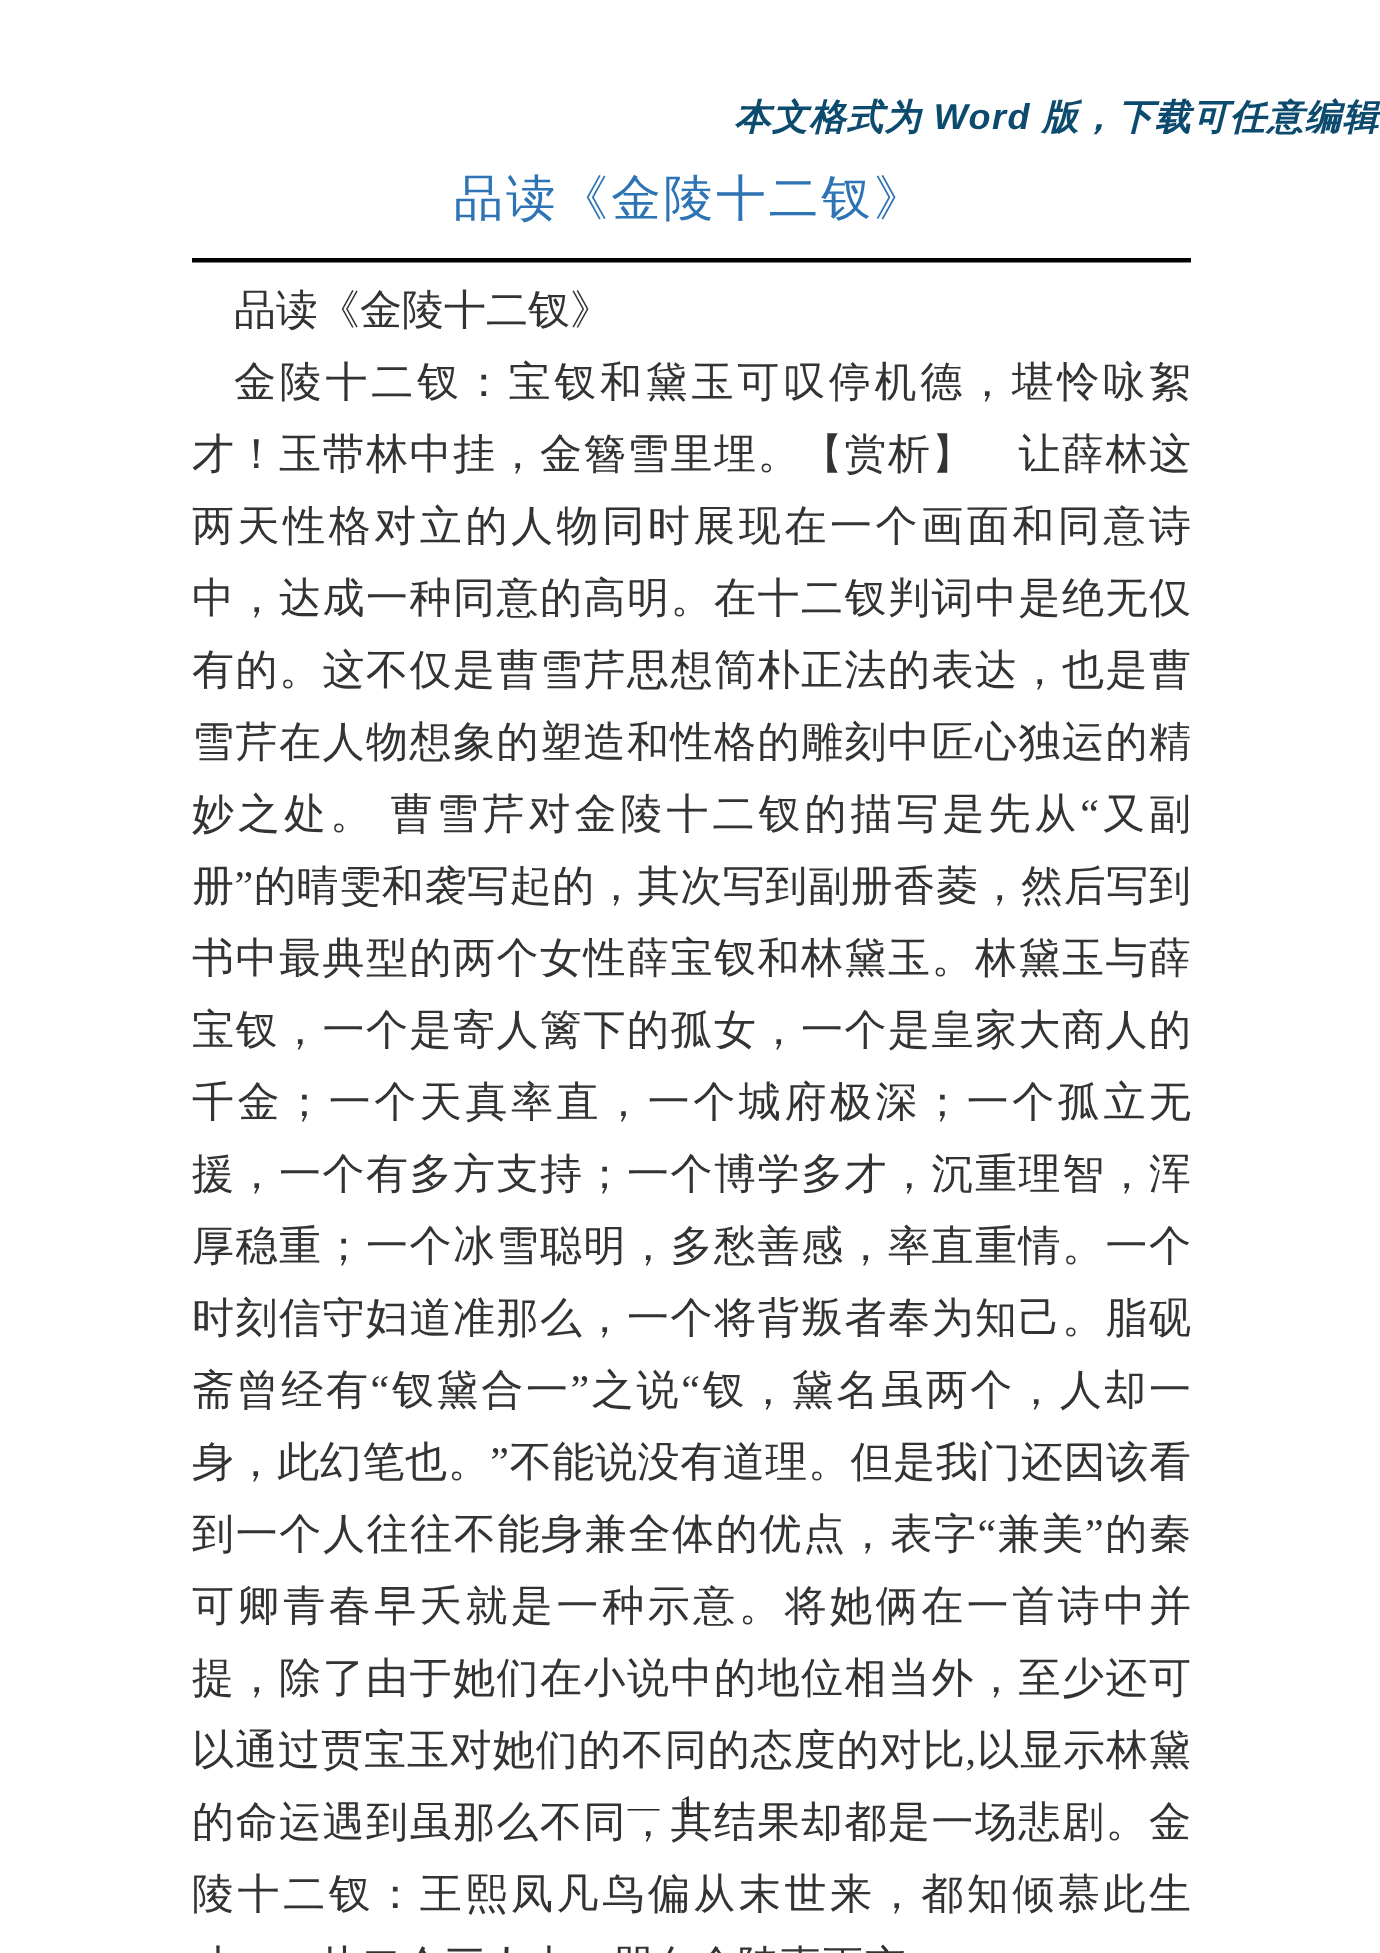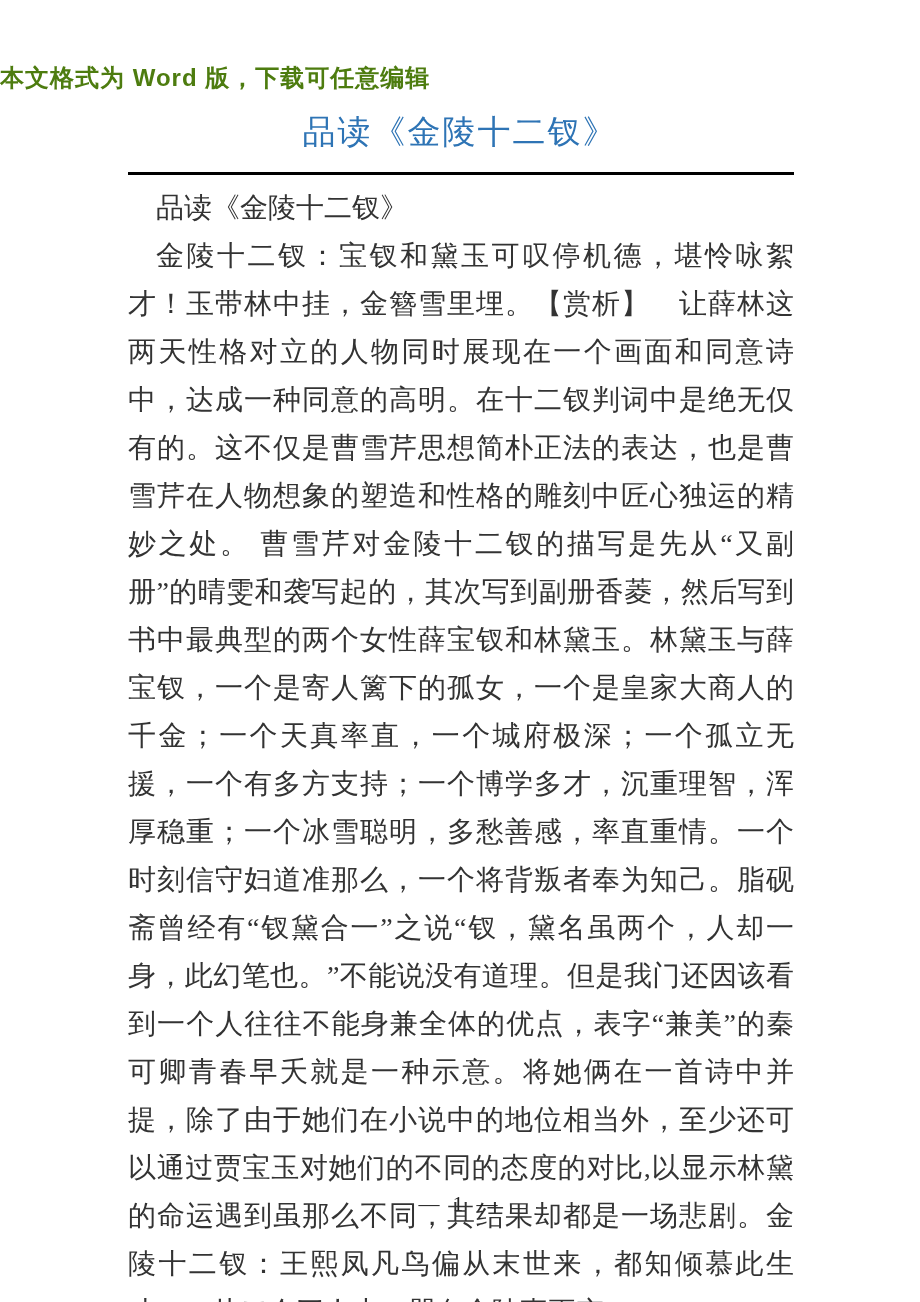--- a/index.html
+++ b/index.html
@@ -13,26 +13,27 @@
     height: 1302px;
     background: #ffffff;
     overflow: hidden;
     font-family: "Liberation Serif", serif;
   }
   .notice {
     position: absolute;
     top: 62px;
     left: 0;
     width: 100%;
-    text-align: left;
+    text-align: right;
     font-family: "Liberation Sans", sans-serif;
     font-weight: bold;
     font-size: 24px;
-    color: #4d7c0f;
+    color: #0c4a6e;
     letter-spacing: 1px;
+    font-style: italic;
   }
   .doc-title {
     position: absolute;
     top: 110px;
     left: 0;
     width: 100%;
     text-align: center;
     font-family: "Liberation Serif", serif;
     font-size: 33px;
     color: #2e74b5;

